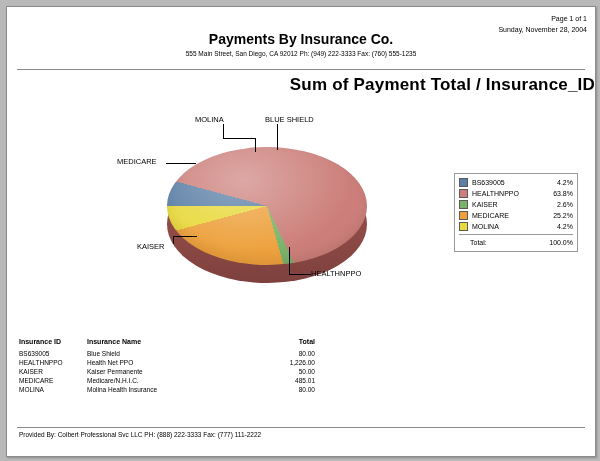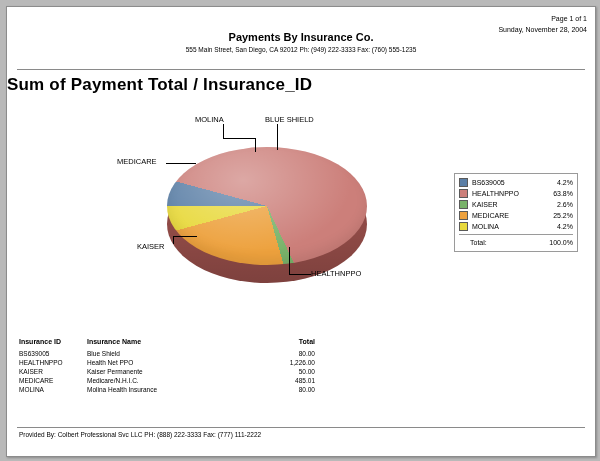--- a/index.html
+++ b/index.html
@@ -21,33 +21,33 @@
   .pageinfo {
     position:absolute; right:8px; top:6px;
     text-align:right;
     font-size:7px; color:#000;
     line-height:11px;
   }
   .hdr {
     position:absolute; left:0; top:24px; width:588px;
     text-align:center;
   }
-  .hdr .co { font-size:11px; font-weight:bold; color:#000; }
+  .hdr .co { font-size:14px; font-weight:bold; color:#000; }
   .hdr .doc { font-size:8px; font-weight:bold; color:#000; margin-top:2px; }
   .hdr .addr { font-size:6.5px; color:#000; margin-top:3px; }
   .rule {
     position:absolute; left:10px; width:568px; height:0;
     border-top:1px solid #8a8a8a;
   }
   #rule-top { top:62px; }
   #rule-bottom { top:420px; }
 
   .title {
     position:absolute; left:0; top:68px; width:588px;
-    text-align:left;
+    text-align:right;
     font-size:17px; font-weight:bold; color:#000;
     letter-spacing:0.2px;
   }
 
   
   #chart {
     position:absolute; left:110px; top:100px;
     width:330px; height:210px;
   }
   .pie-wrap { position:absolute; left:50px; top:40px; width:200px; height:140px; }

